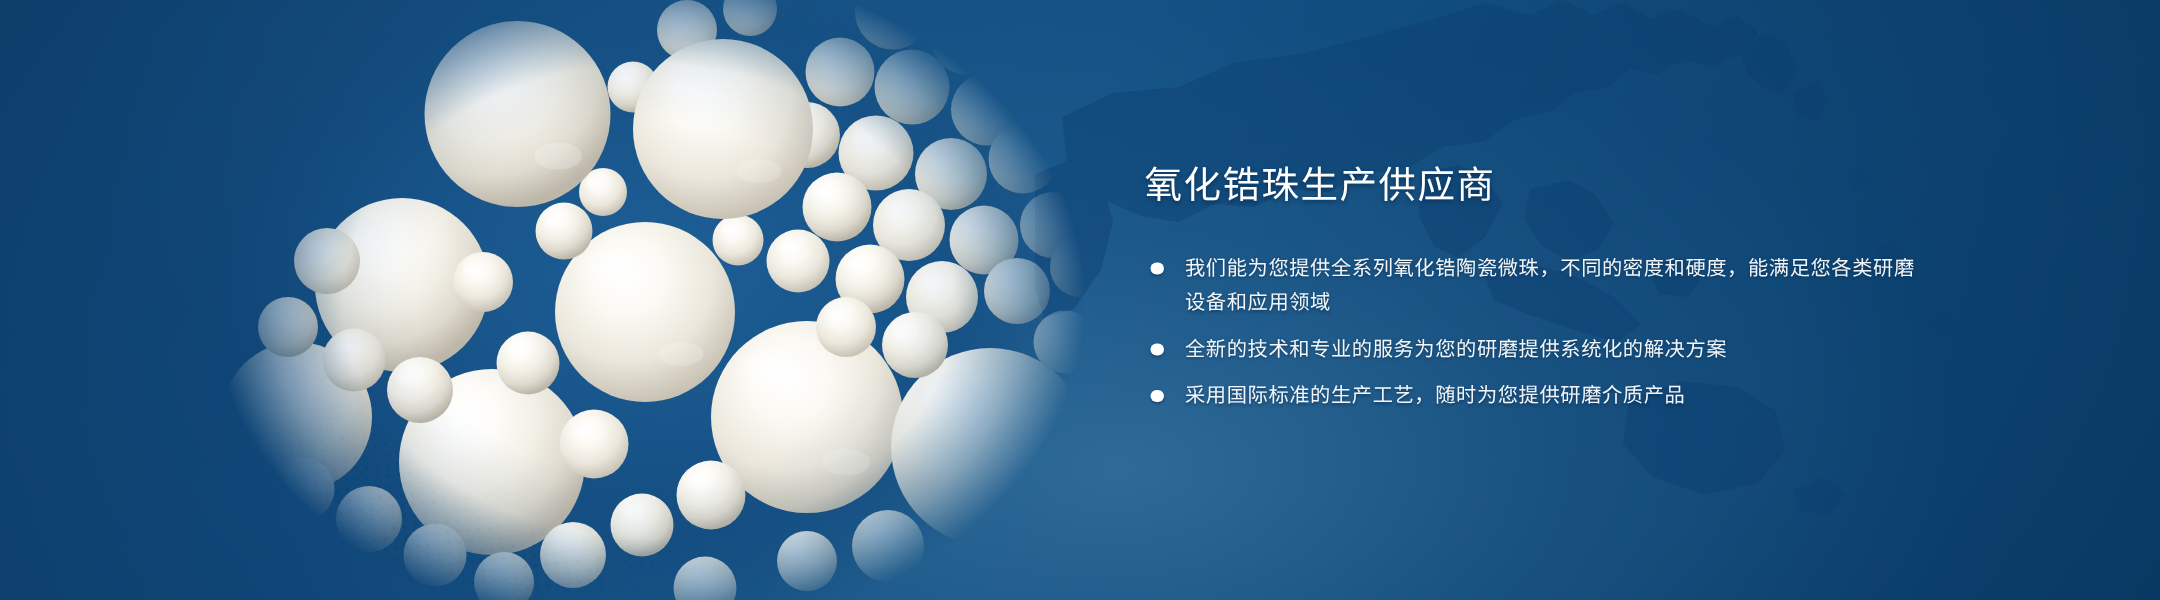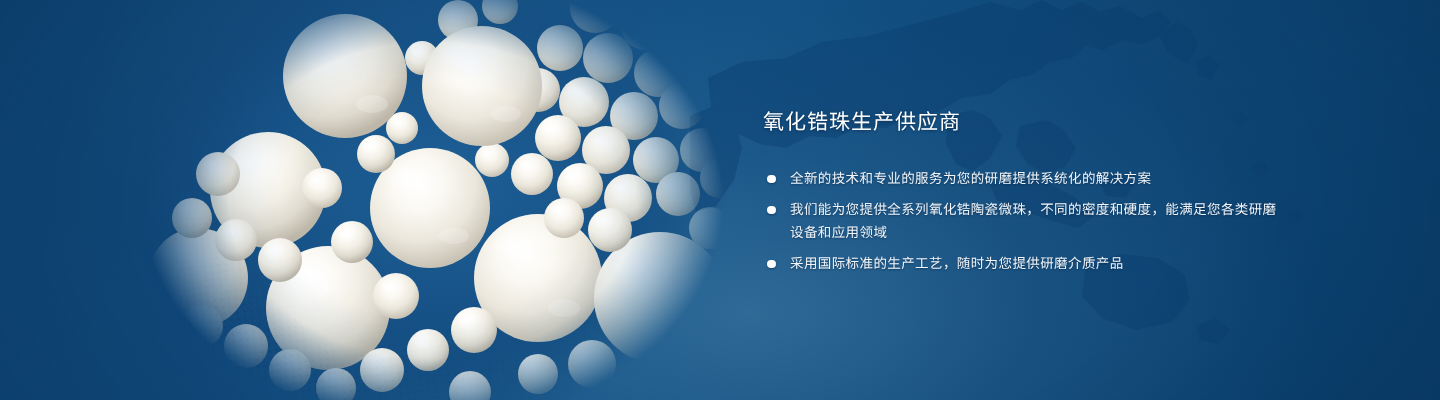--- a/index.html
+++ b/index.html
@@ -64,28 +64,27 @@
   }
   .beads svg{ width:100%; height:100%; display:block; }
 
   
   .copy{
     position:absolute;
     left:763px; top:104px;
     width:520px;
   }
   .headline{
-    font-size:21px;
+    font-size:25px;
     line-height:40px;
     font-weight:400;
     color:#ffffff;
     letter-spacing:1px;
     text-shadow:0 1px 3px rgba(4,28,54,0.55);
     white-space:nowrap;
-    font-family:Liberation Mono, monospace;
   }
   .points{
     margin-top:23px;
     list-style:none;
   }
   .point{
     position:relative;
     padding-left:27px;
     margin-bottom:8px;
     font-size:13.5px;
@@ -320,25 +319,25 @@
     </svg>
   </div>
 
   <div class="bg-vignette"></div>
 
   <div class="copy">
     <h1 class="headline">氧化锆珠生产供应商</h1>
     <ul class="points">
       <li class="point">
         <span class="dot"></span>
-        <span>全新的技术和专业的服务为您的研磨提供系统化的解决方案</span>
+        <span>我们能为您提供全系列氧化锆陶瓷微珠，不同的密度和硬度，能满足您各类研磨设备和应用领域</span>
       </li>
       <li class="point">
         <span class="dot"></span>
-        <span>我们能为您提供全系列氧化锆陶瓷微珠，不同的密度和硬度，能满足您各类研磨设备和应用领域</span>
+        <span>全新的技术和专业的服务为您的研磨提供系统化的解决方案</span>
       </li>
       <li class="point">
         <span class="dot"></span>
         <span>采用国际标准的生产工艺，随时为您提供研磨介质产品</span>
       </li>
     </ul>
   </div>
 
 </div>
 

